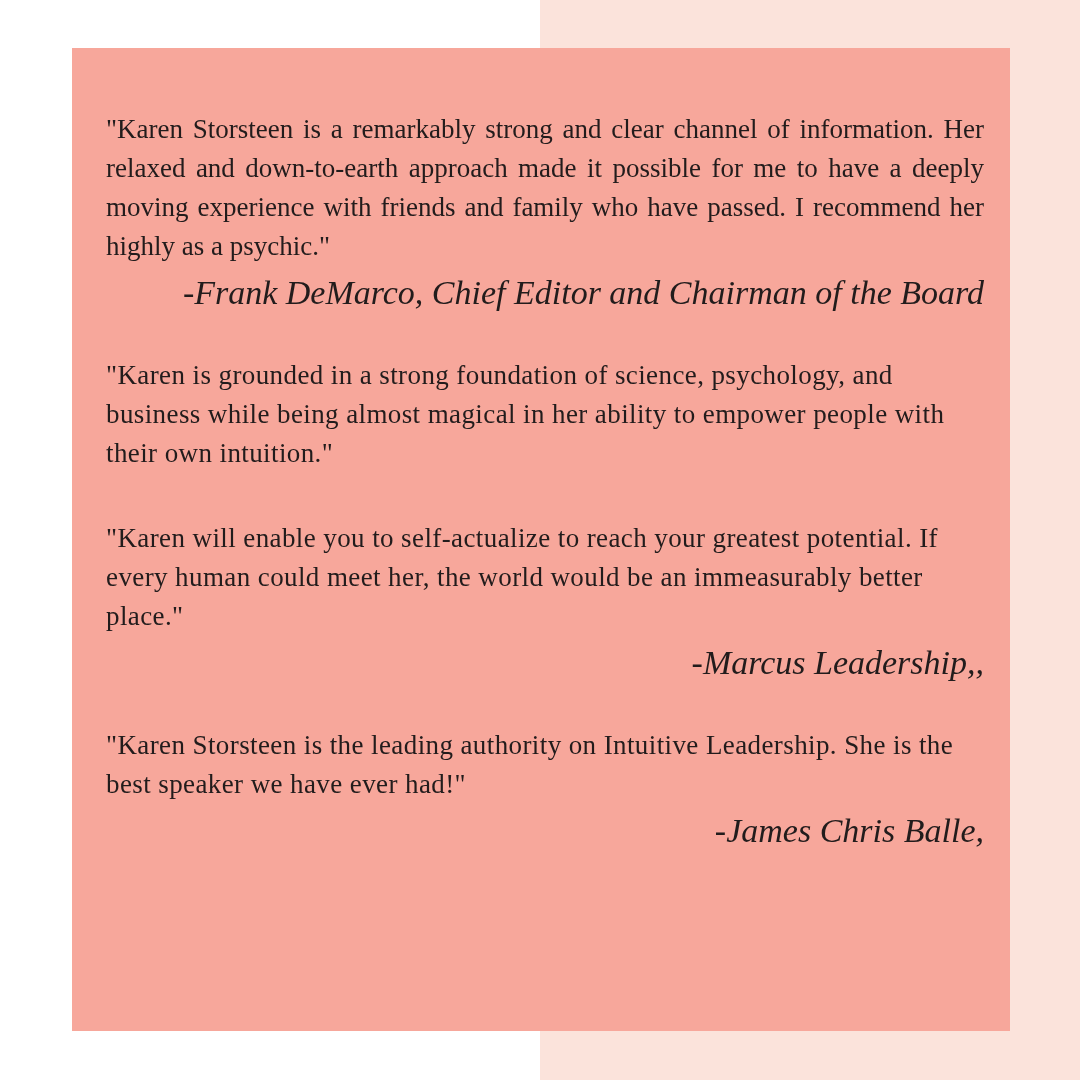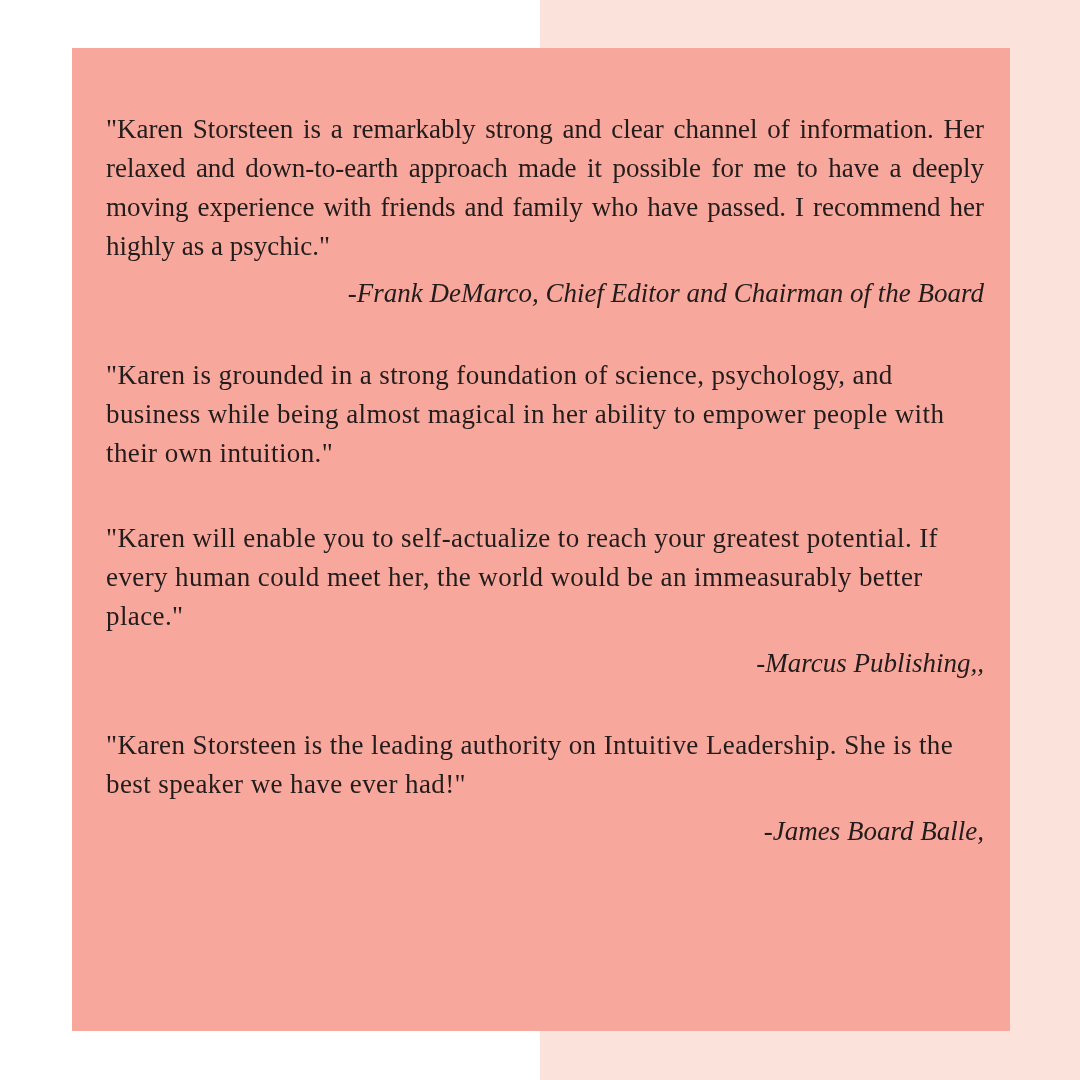--- a/index.html
+++ b/index.html
@@ -44,21 +44,21 @@
     text-align: justify;
     letter-spacing: 0px;
   }
   .quote.q-spaced {
     letter-spacing: 0.4px;
   }
   .attribution {
     margin-top: 10px;
     text-align: right;
     font-style: italic;
-    font-size: 27px;
+    font-size: 34px;
     line-height: 34px;
   }
   .attr-line { white-space: nowrap; }
 </style>
 </head>
 <body>
 
 <div class="canvas">
   <div class="bg-right" style="background: rgb(251, 227, 219);"></div>
 
@@ -71,25 +71,25 @@
       </div>
     </section>
 
     <section class="testimonial">
       <p class="quote q-spaced">"Karen is grounded in a strong foundation of science, psychology, and business while being almost magical in her ability to empower people with their own intuition."</p>
     </section>
 
     <section class="testimonial">
       <p class="quote q-spaced">"Karen will enable you to self-actualize to reach your greatest potential.  If every human could meet her, the world would be an immeasurably better place."</p>
       <div class="attribution">
-        <div class="attr-line">-Marcus Publishing,,</div>
+        <div class="attr-line">-Marcus Leadership,,</div>
       </div>
     </section>
 
     <section class="testimonial">
       <p class="quote q-spaced">"Karen Storsteen is the leading authority on Intuitive Leadership. She is the best speaker we have ever had!"</p>
       <div class="attribution">
-        <div class="attr-line">-James Board Balle,</div>
+        <div class="attr-line">-James Chris Balle,</div>
       </div>
     </section>
 
   </div>
 </div>
 
 </body></html>

